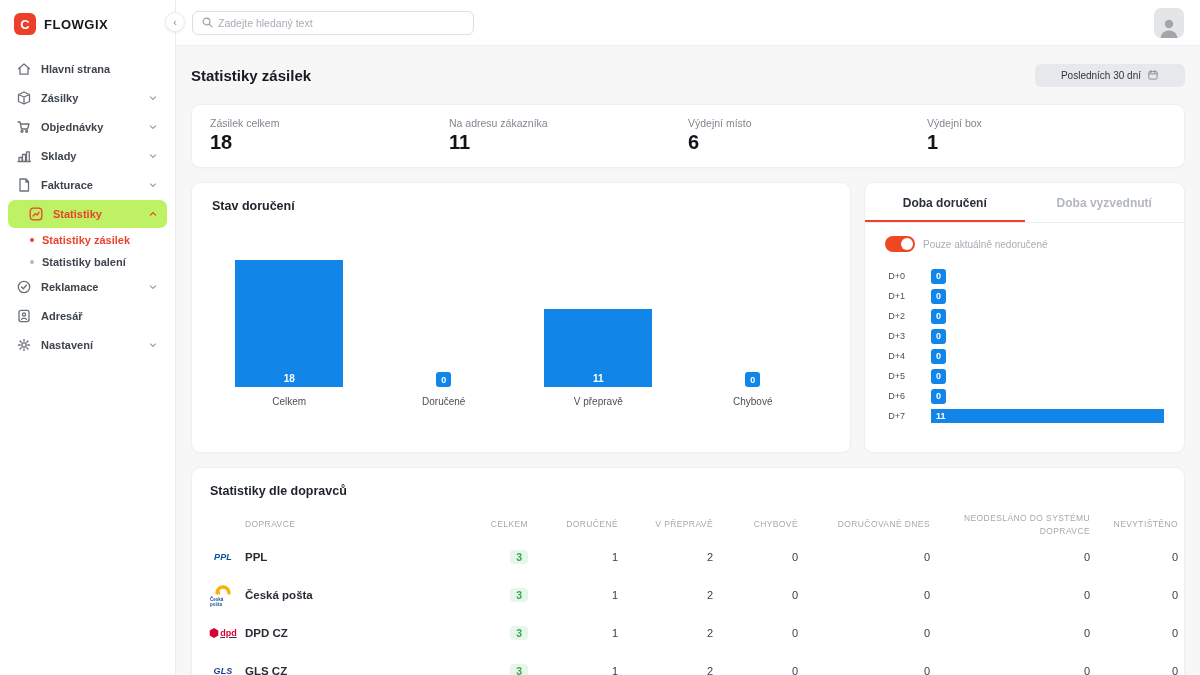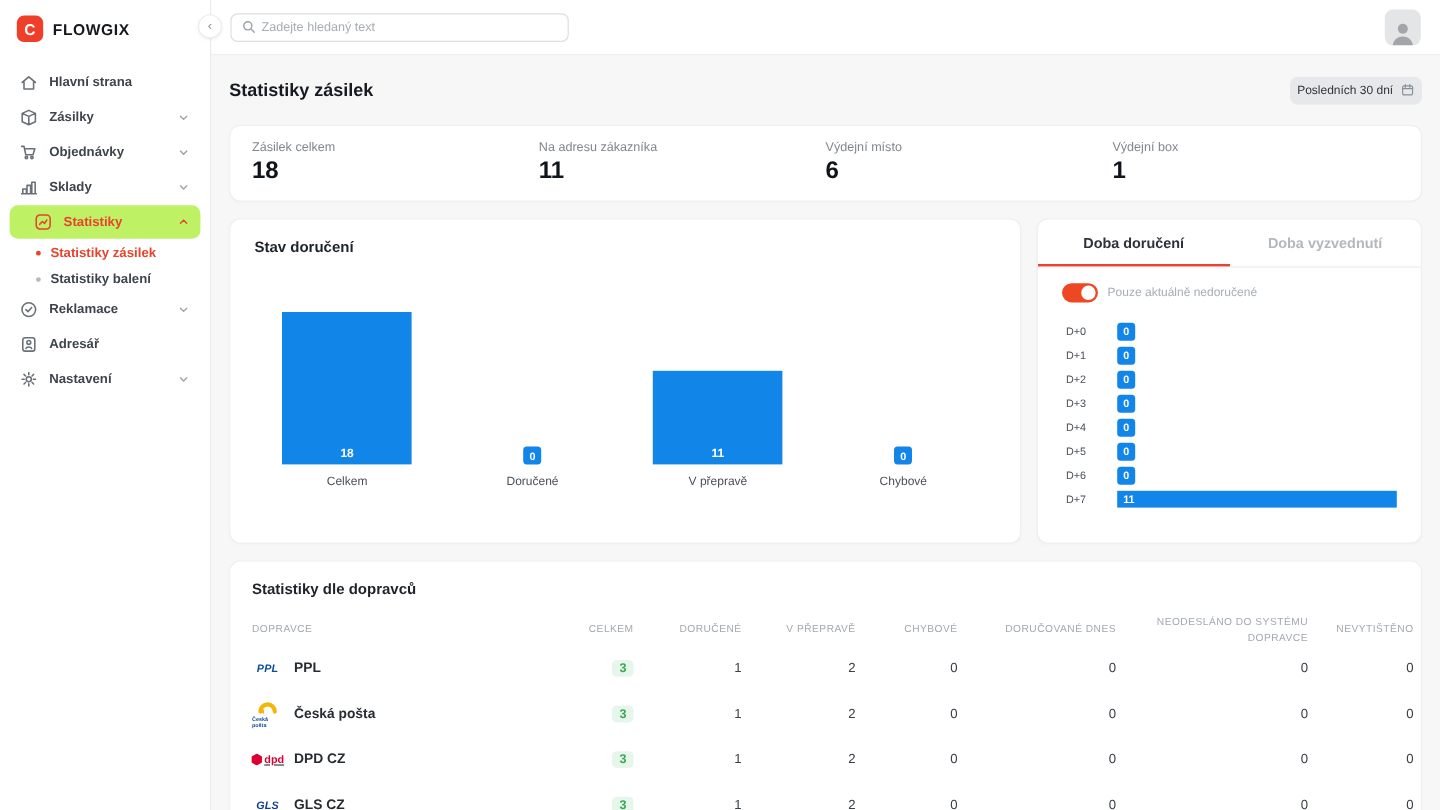--- a/index.html
+++ b/index.html
@@ -40,21 +40,21 @@
     display:flex; align-items:center; gap:4px; padding:0 8px; background:#fff; }
   .search-box input { border:none; outline:none; font-size:10.5px; color:#444; width:100%;
     font-family:"Liberation Sans","DejaVu Sans",sans-serif; }
   .search-box input::placeholder { color:#a7adb5; }
   .avatar { margin-left:auto; width:30px; height:30px; border-radius:7px; background:#e4e5e7;
     display:flex; align-items:flex-end; justify-content:center; overflow:hidden; cursor:pointer; }
 
   .content { padding:0 15px 0 15px; overflow:hidden; }
   .page-head { height:58px; display:flex; align-items:center; justify-content:space-between; }
   .page-title { font-size:15px; font-weight:bold; color:#171b21; }
-  .range-btn { background:#e7e8ec; border:none; border-radius:6px; height:23px; padding:0 6px;
+  .range-btn { background:#e7e8ec; border:none; border-radius:6px; height:23px; padding:0 26px;
     font-size:10px; color:#2f343c; display:flex; align-items:center; gap:6px; cursor:pointer;
     font-family:"Liberation Sans","DejaVu Sans",sans-serif; }
 
   .card { background:#fff; border-radius:9px; border:1px solid #efeff1; box-shadow:0 1px 2px rgba(20,22,26,.02); }
 
   
   .stats-card { display:grid; grid-template-columns:repeat(4,1fr); padding:12px 18px 10px 18px; height:64px; }
   .stat .stat-label { font-size:10.5px; color:#82878f; margin-bottom:2px; }
   .stat .stat-value { font-size:20px; font-weight:bold; color:#10141b; }
 
@@ -87,21 +87,21 @@
   .hlabel { width:34px; text-align:right; font-size:9px; color:#4b5058; margin-right:26px; flex:0 0 34px; }
   .htrack { flex:1; display:flex; align-items:center; }
   .hbar { height:14px; background:#1285e8; color:#fff; font-size:9px; font-weight:bold;
     display:flex; align-items:center; padding-left:5px; }
 
   
   .carriers-card { margin-top:14px; padding:16px 18px; height:228px; overflow:hidden; }
   .tgrid { display:grid; grid-template-columns:248px 70px 90px 95px 85px 132px 160px 88px; align-items:center; }
   .thead { margin-top:14px; }
   .th { font-size:8.5px; color:#a3a9b1; letter-spacing:.4px; text-align:right; line-height:1.5; }
-  .th:first-child { text-align:left; }
+  .th:first-child { text-align:left;margin-left:35px; }
   .trow { height:38px; }
   .td { font-size:11px; color:#3b4048; text-align:right; }
   .td.carrier { display:flex; align-items:center; gap:9px; text-align:left; }
   .carrier-name { font-size:11.5px; font-weight:600; color:#272c33; }
   .logo-box { width:26px; display:flex; flex-direction:column; align-items:center; justify-content:center; }
   .txtlogo { font-size:9px; font-weight:bold; font-style:italic; letter-spacing:.2px; }
   .cp-sub { font-size:4.5px; color:#1a4f9c; font-weight:bold; margin-top:-1px; }
   .dpd-txt { font-size:9px; font-weight:bold; color:#dc0032; margin-left:1px; }
   .badge-green { display:inline-block; background:#e7f6eb; color:#3aa655; font-size:10.5px;
     border-radius:4px; padding:1px 6px; font-weight:600; }
@@ -166,20 +166,33 @@
             </svg>
           </span>
         <span>Sklady</span>
         <span class="chev">
           <svg width="12" height="12" viewBox="0 0 16 16" fill="none" stroke-width="1.5" stroke-linecap="round">
               <path d="M4.5 6.5 8 10l3.5-3.5"></path>
             </svg>
           </span>
       </div>
 
+      <div class="side-item">
+        <span class="sicon">
+          <svg width="16" height="16" viewBox="0 0 16 16" fill="none" stroke-width="1.3" stroke-linejoin="round">
+              <path d="M4 2h6l2.5 2.5V14H4V2zM10 2v3h3"></path>
+            </svg>
+          </span>
+        <span>Fakturace</span>
+        <span class="chev">
+          <svg width="12" height="12" viewBox="0 0 16 16" fill="none" stroke-width="1.5" stroke-linecap="round">
+              <path d="M4.5 6.5 8 10l3.5-3.5"></path>
+            </svg>
+          </span>
+      </div>
 
       <div class="side-item active">
         <span class="sicon">
           <svg width="16" height="16" viewBox="0 0 16 16" fill="none" stroke-width="1.3" stroke-linecap="round" stroke-linejoin="round">
               <rect x="2.2" y="2.2" width="11.6" height="11.6" rx="3"></rect>
               <path d="M5 10l2.3-2.4 1.9 1.5L11 6.3"></path>
             </svg>
           </span>
         <span>Statistiky</span>
         <span class="chev">

